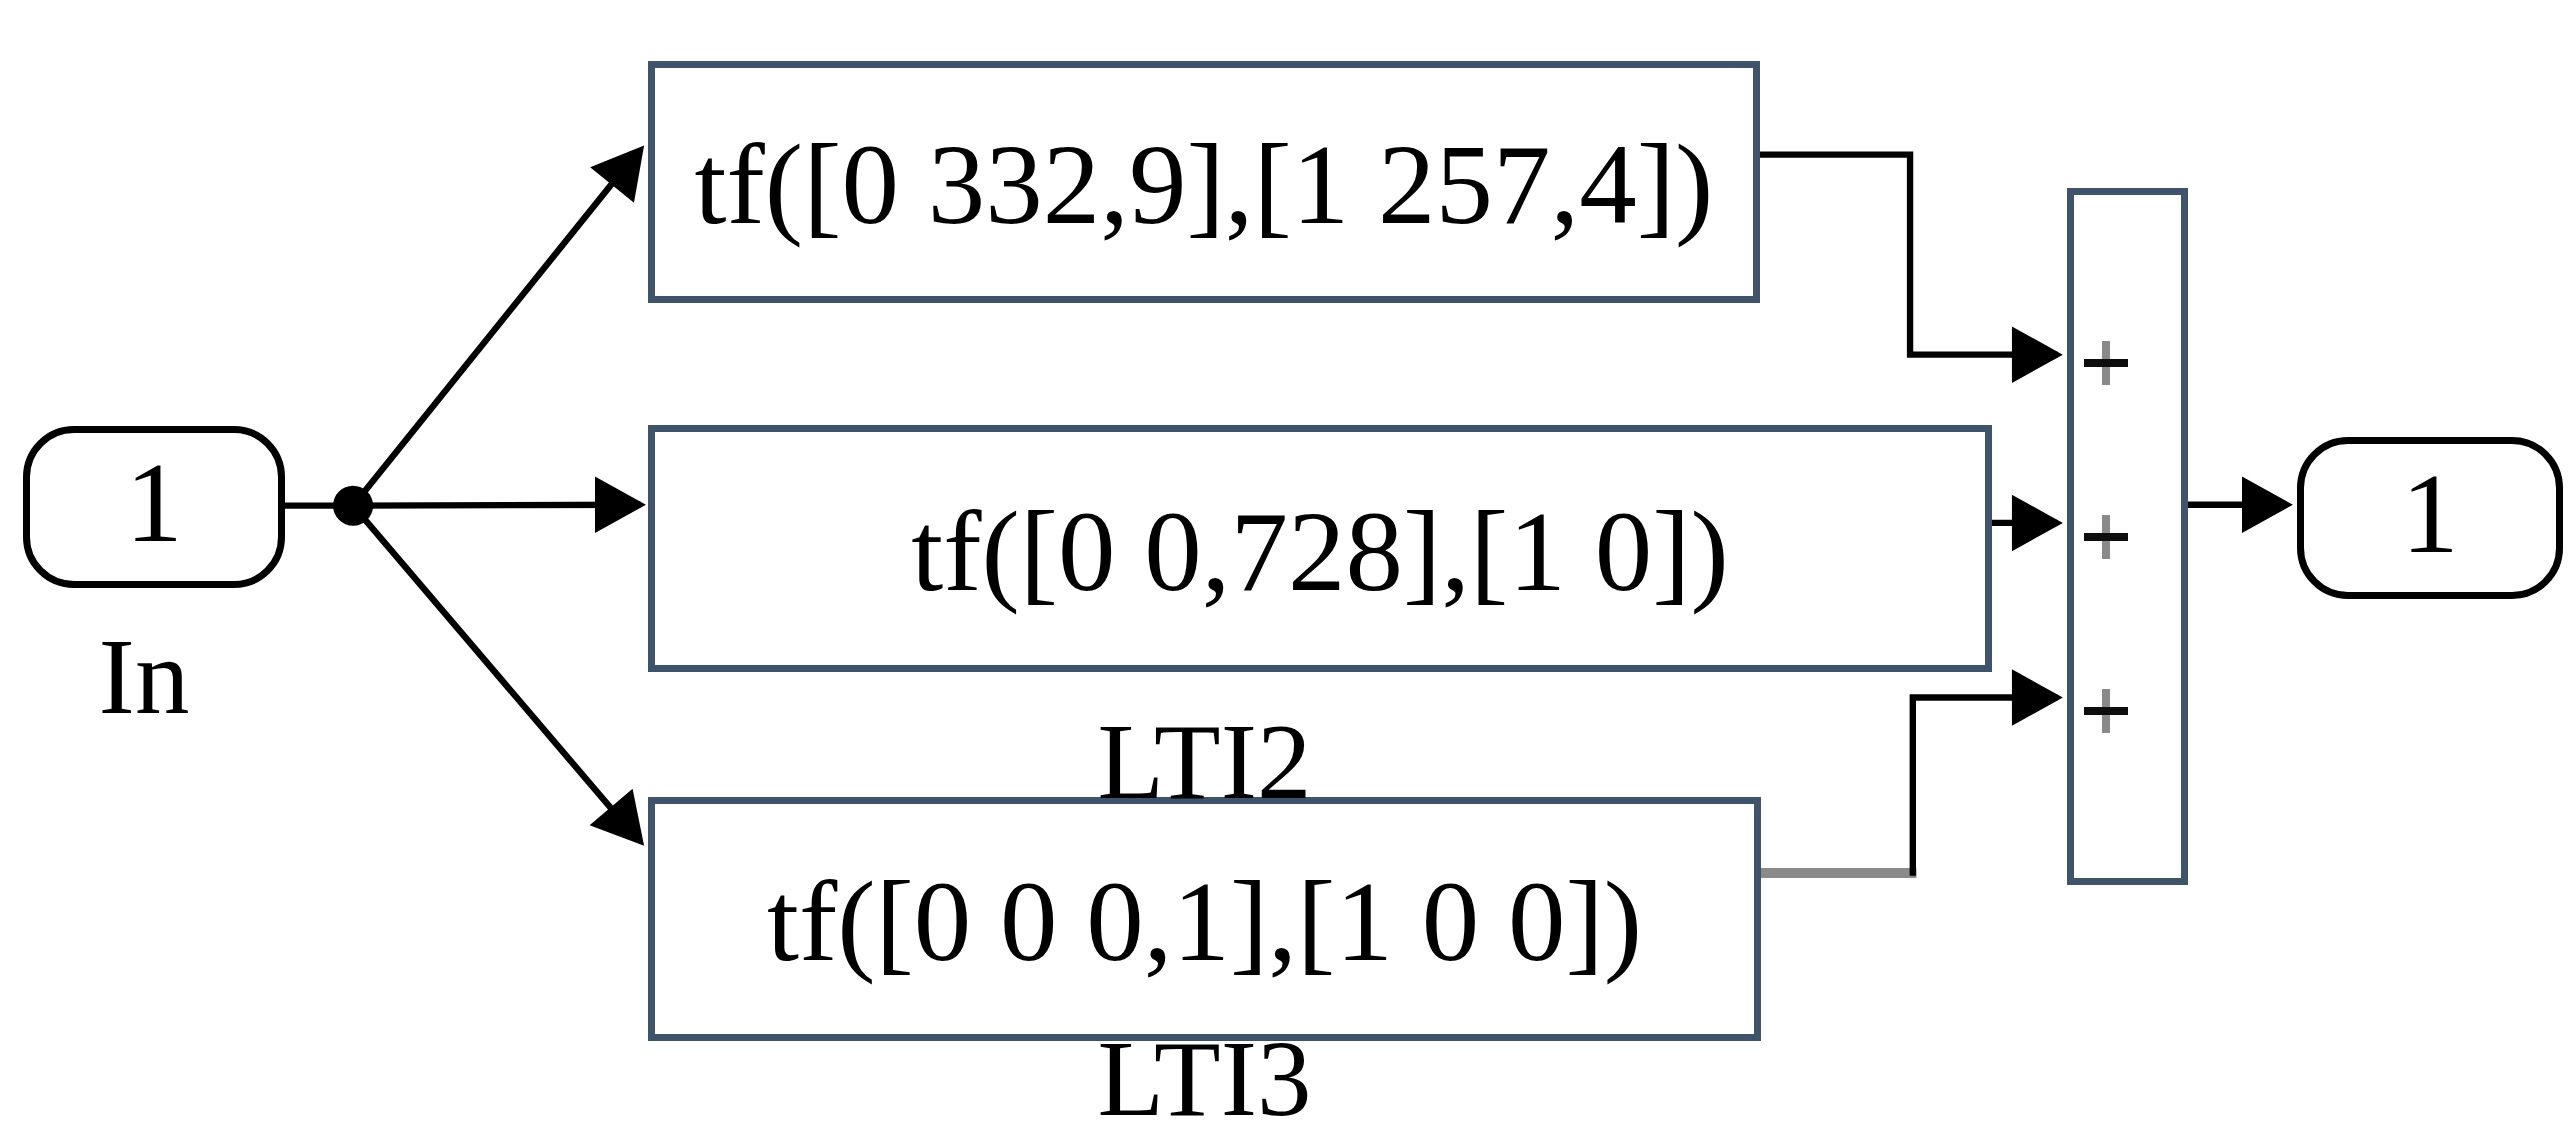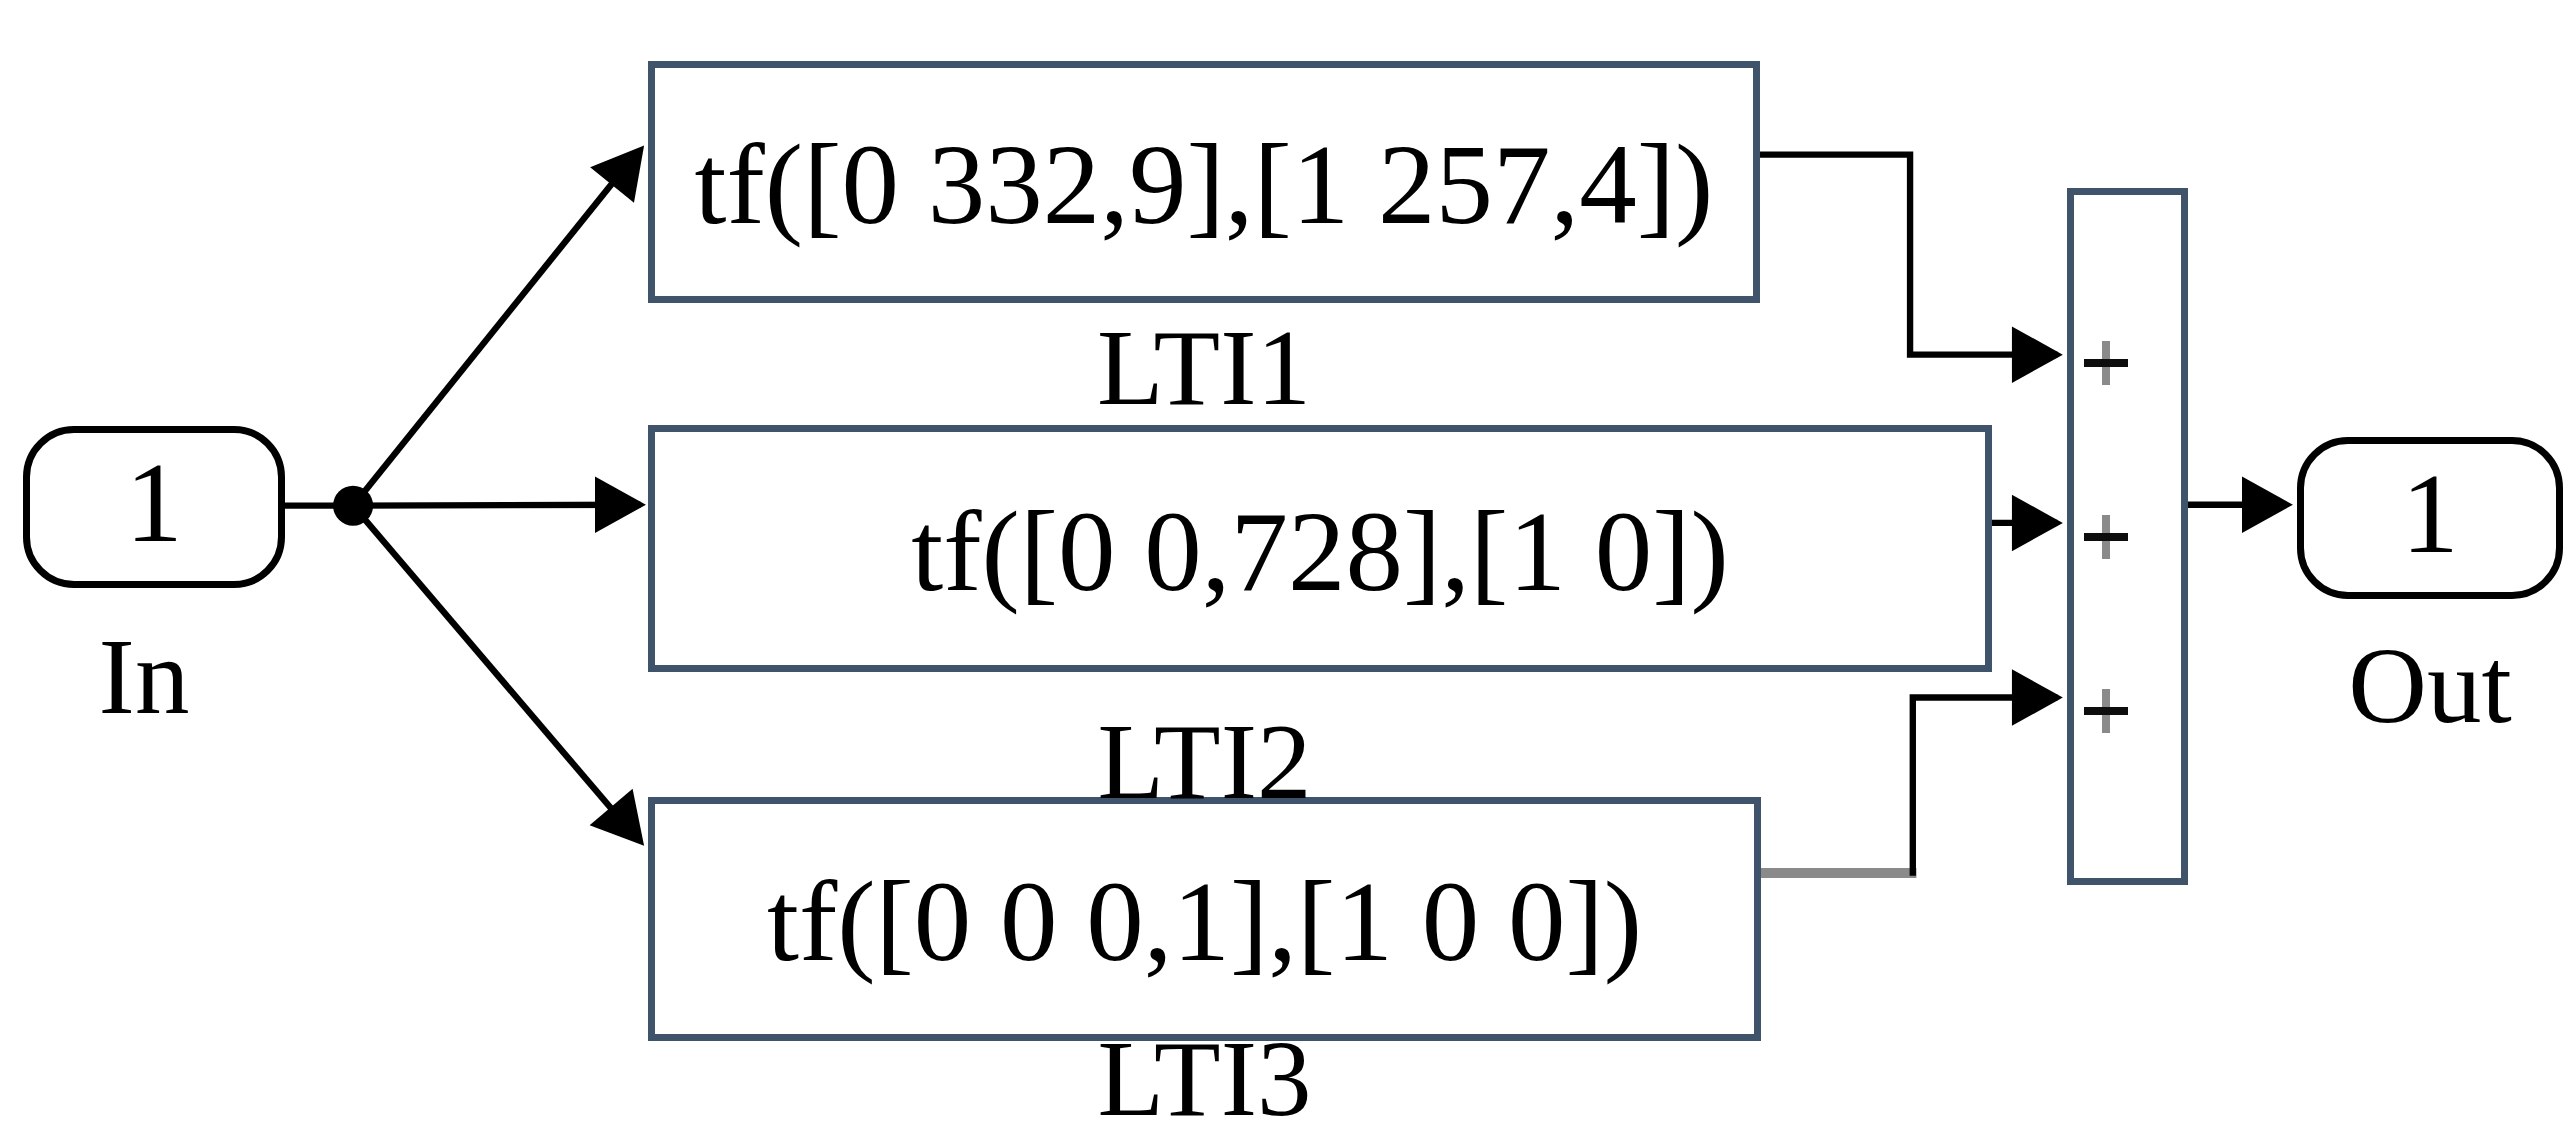--- a/index.html
+++ b/index.html
@@ -97,21 +97,20 @@
   </svg>
 
   <div class="port" id="inport">
     <span class="pnum">1</span>
   </div>
   <div class="lbl" id="inlabel">In</div>
 
   <div class="block" id="tf1">
     <span class="expr">tf([0 332,9],[1 257,4])</span>
   </div>
-  <div class="lbl" id="lti1">LTI1</div>
 
   <div class="block" id="tf2">
     <span class="expr">tf([0 0,728],[1 0])</span>
   </div>
   <div class="lbl" id="lti2">LTI2</div>
 
   <div class="block" id="tf3">
     <span class="expr">tf([0 0 0,1],[1 0 0])</span>
   </div>
   <div class="lbl" id="lti3">LTI3</div>
@@ -126,16 +125,15 @@
     <span class="hbar"></span>
   </div>
   <div class="plus" id="plus3" aria-label="+">
     <span class="vbar"></span>
     <span class="hbar"></span>
   </div>
 
   <div class="port" id="outport">
     <span class="pnum">1</span>
   </div>
-  <div class="lbl" id="outlabel">Out</div>
 
 </div>
 
 
 </body></html>

